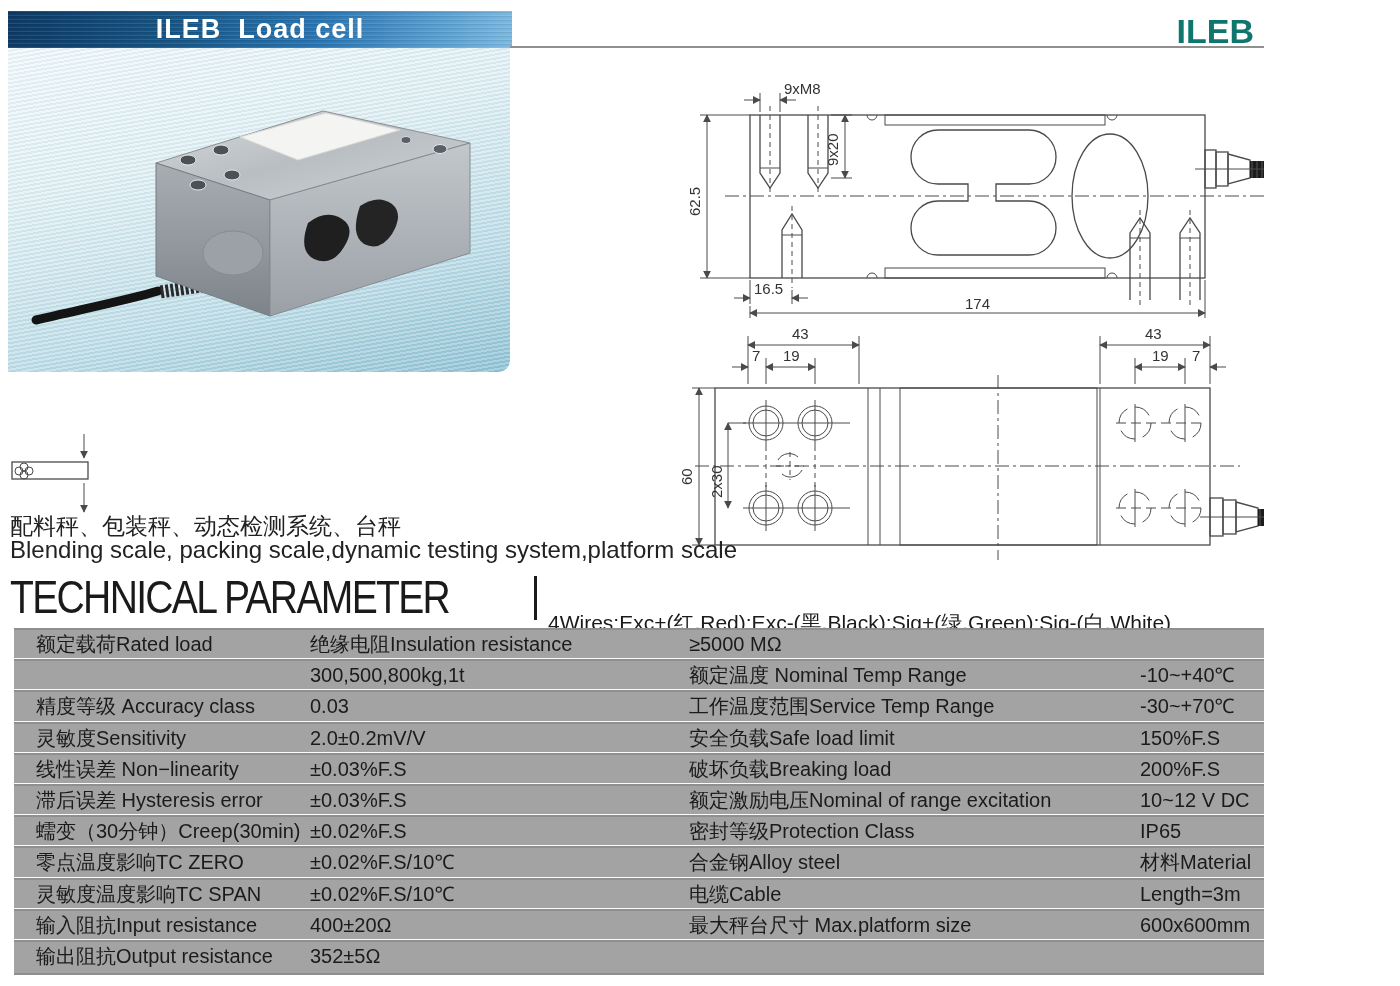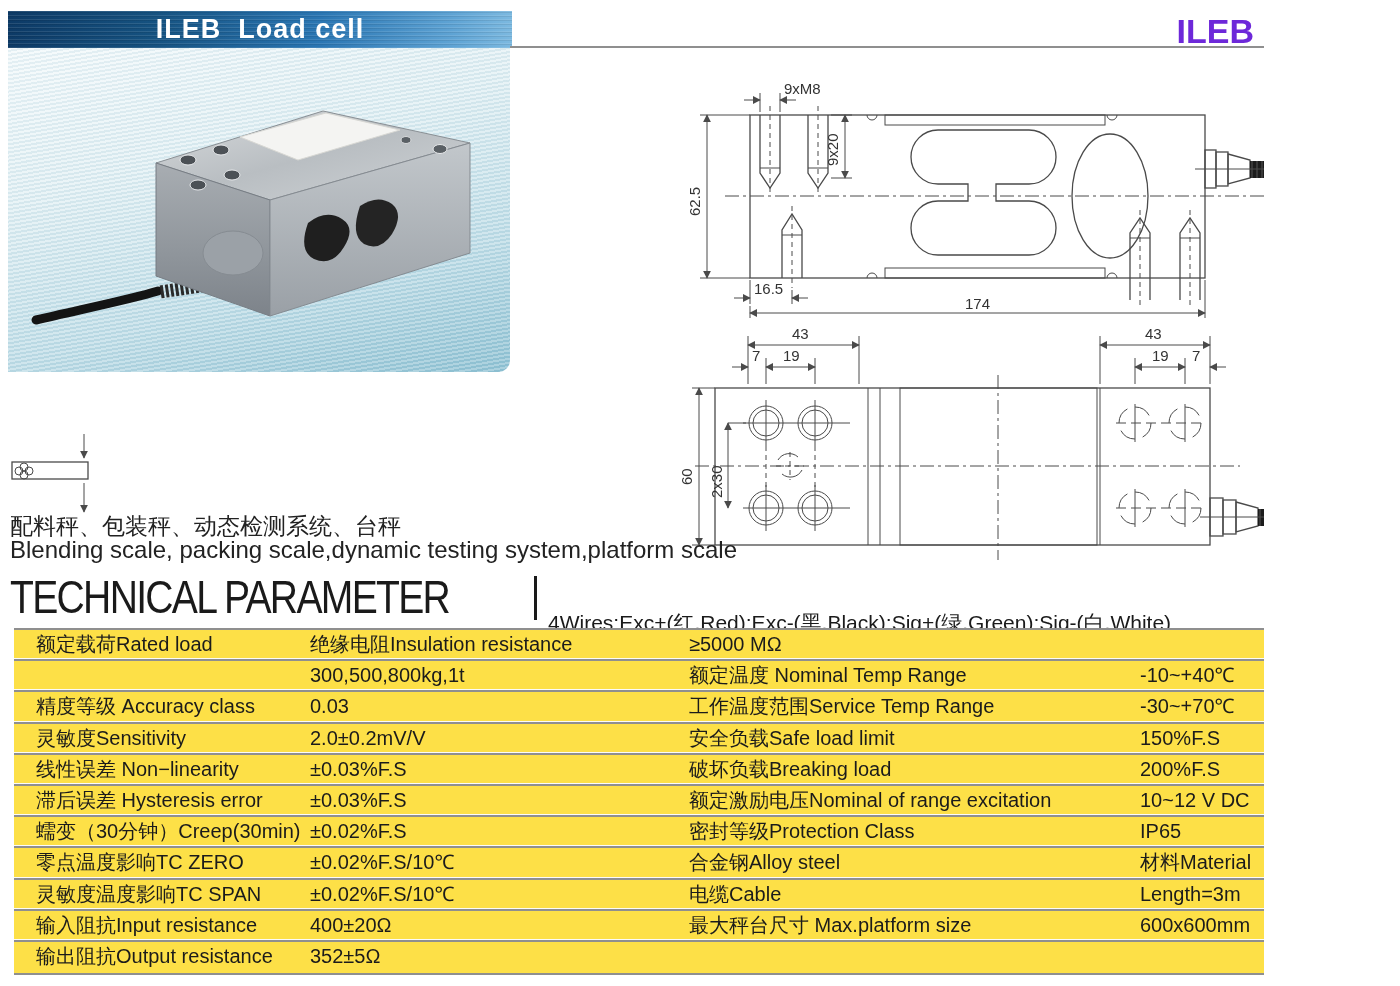--- a/index.html
+++ b/index.html
@@ -6,21 +6,21 @@
   body{font-family:"Liberation Sans", sans-serif; color:#111;}
   #page{position:relative;width:1264px;height:986px;background:#fff;overflow:hidden;}
 
   
   #banner{position:absolute;left:8px;top:11px;width:504px;height:37px;
     background:
       repeating-linear-gradient(180deg, rgba(255,255,255,.10) 0 1px, rgba(0,0,0,.08) 1px 2px, rgba(255,255,255,0) 2px 4px),
       linear-gradient(90deg,#0d3a66 0%,#15517f 28%,#2a76b3 62%,#5ea3d4 88%,#7cb9e0 100%);
     display:flex;align-items:center;justify-content:center;}
   #banner .t{color:#fff;font-weight:bold;font-size:27px;letter-spacing:1px;white-space:pre;}
-  #brand{position:absolute;top:12px;right:10px;font-size:34px;font-weight:bold;color:#6d28d9;letter-spacing:0;margin-left:32px;}
+  #brand{position:absolute;top:12px;right:10px;font-size:34px;font-weight:bold;color:#0f766e;letter-spacing:0;margin-left:32px;}
   #hrule{position:absolute;left:510px;top:46px;width:888px;height:2px;background:#8f8f8f;}
 
   
   #photo{position:absolute;left:8px;top:48px;width:502px;height:324px;
     border-bottom-right-radius:12px;
     background:
       repeating-linear-gradient(170deg, rgba(255,255,255,.25) 0 2px, rgba(120,170,190,.12) 2px 4px),
       linear-gradient(165deg,#f3f9fb 0%,#e2f0f4 35%,#bfdde7 70%,#8cc0d2 100%);}
 
   
@@ -34,21 +34,21 @@
   #app-zh{position:absolute;left:10px;top:511px;font-size:23px;color:#222;}
   #app-en{position:absolute;left:10px;top:536px;font-size:24px;color:#222;}
 
   
   #tp-title{position:absolute;left:10px;top:570px;font-size:46px;letter-spacing:-2px;color:#1a1a1a;
     transform:scaleX(.85);transform-origin:left top;white-space:nowrap;}
   #tp-bar{position:absolute;left:534px;top:576px;width:3px;height:44px;background:#1a1a1a;}
   #tp-wires{position:absolute;left:548px;top:592px;font-size:21px;color:#1a1a1a;white-space:nowrap;margin-top:17px;}
 
   
-  #spec{position:absolute;left:14px;top:628px;width:1378px;background:#fde047;
+  #spec{position:absolute;left:14px;top:628px;width:1378px;background:#a3a3a3;
     border-top:2px solid #8f8f8f;border-bottom:2px solid #8f8f8f;}
   .trow{display:grid;grid-template-columns:296px 371px 455px 1fr;height:31.2px;box-sizing:border-box;
     border-bottom:2px solid #8f8f8f;box-shadow:inset 0 -1px 0 #fbfbf9;}
   .trow:last-child{border-bottom:none;box-shadow:none;}
   .tcell{font-size:20px;line-height:29px;color:#1b1b1b;white-space:nowrap;overflow:visible;}
   .tcell:nth-child(1){padding-left:22px;}
   .tcell:nth-child(3){padding-left:8px;}
   .tcell:nth-child(4){padding-left:4px;}
 
   .ln{stroke:#4a4a4a;stroke-width:1.3;fill:none;}

